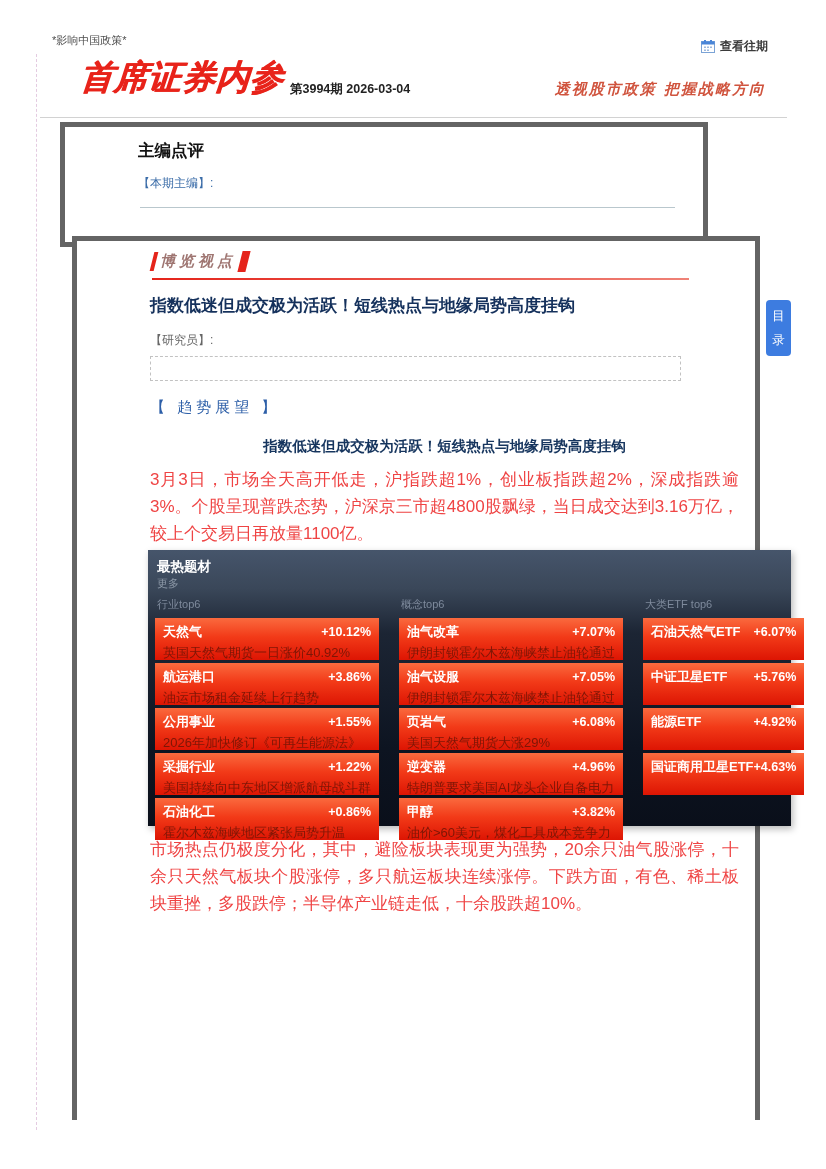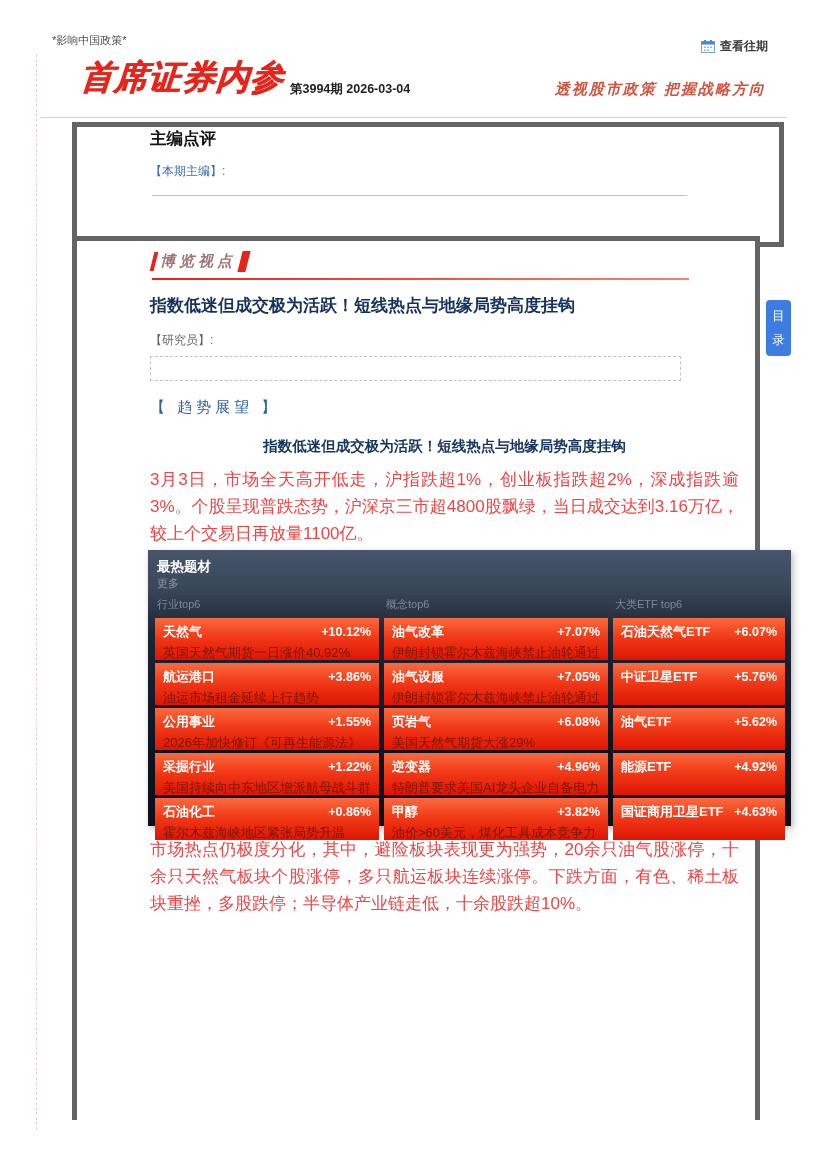--- a/index.html
+++ b/index.html
@@ -20,22 +20,22 @@
   .brand { position:absolute; left:78px; top:56px; display:flex; align-items:flex-end; }
   .logo { font-size:33px; font-weight:900; font-style:italic; color:#e8231a;
     letter-spacing:1px; transform:skewX(-5deg) scaleY(1.04); transform-origin:left bottom;
     text-shadow:1px 0 0 #e8231a; white-space:nowrap; }
   .issue { margin:0 0 3px 8px; font-size:12.5px; font-weight:bold; color:#222; white-space:nowrap; }
   .slogan { position:absolute; top:80px; right:60px; font-family:"DejaVu Serif", serif;
     font-style:italic; font-weight:bold; font-size:15px; color:#d0543e; letter-spacing:2px;text-align:center; }
   .header-line { position:absolute; top:117px; left:40px; width:747px; border-top:1px solid #d2d2d2; }
 
   
-  .box1 { position:absolute; left:72px; top:122px; width:712px; height:125px;
-    border:5px solid #646464; background:#fff; padding:1px 14px 0 73px; }
+  .box1 { position:absolute; left:60px; top:122px; width:648px; height:125px;
+    border:5px solid #646464; background:#fff; padding:13px 14px 0 73px; }
   .box1-title { font-size:16.5px; font-weight:bold; color:#121212; }
   .editor-label { margin-top:13px; font-size:12px; color:#3a6ca8; }
   .editor-rule { margin:15px 0 0 2px; width:535px; border-top:1px solid #b9c7cd; }
 
   .box2 { position:absolute; left:72px; top:236px; width:688px; height:884px;
     border:5px solid #646464; border-bottom:none; background:#fff; padding:10px 14px 0 73px; }
 
   
   .badge-row { display:flex; align-items:center; gap:4px; margin-left:2px; }
   .flag { display:inline-block; background:#e5241b; transform:skewX(-14deg); }
@@ -53,21 +53,21 @@
   .subtitle { margin-top:20px; width:589px; text-align:center; font-size:14.5px; font-weight:bold; color:#16355e; }
   .para { margin-top:10px; width:589px; font-size:17px; color:#ef4444; line-height:27px; text-align:justify; }
 
   
   .hot-table { position:relative; z-index:2; margin:3px 0 0 -2px; width:643px; height:276px;
     background:linear-gradient(180deg,#46556b 0%,#3a4759 14%,#1c2534 30%,#0d1421 72%,#0a0f1a 100%);
     padding:7px 6px 7px 7px; box-shadow:2px 3px 7px rgba(0,0,0,.28); }
   .ht-top { display:flex; justify-content:space-between; align-items:baseline; padding:1px 3px 0 2px;flex-direction:column; }
   .ht-title { color:#fff; font-weight:bold; font-size:13.5px; }
   .ht-more { color:#8d99a8; font-size:11px; }
-  .ht-cols { display:grid; grid-template-columns:1fr 1fr 1fr; column-gap:5px; margin-top:6px; }
+  .ht-cols { display:grid; grid-template-columns:1fr 1fr 1fr; column-gap:20px; margin-top:6px; }
   .ht-col-label { color:#7e8a9c; font-size:11px; margin:0 0 6px 2px; white-space:nowrap; }
   .ht-cells { display:flex; flex-direction:column; gap:3px; }
   .ht-cell { height:42px; padding:5px 8px 0 8px;
     background:linear-gradient(180deg,#fa6a3e 0%,#f23a18 45%,#dd1503 100%); }
   .ht-cell-head { display:flex; justify-content:space-between; align-items:baseline;
     color:#fff; font-weight:bold; font-size:13px; white-space:nowrap; }
   .ht-cell-pct { font-size:12.5px; }
   .ht-cell-note { margin-top:3px; font-size:13px; color:#7e1606; white-space:nowrap; overflow:hidden; }
 
   
@@ -237,27 +237,20 @@
           </div>
           <div class="ht-cell">
             <div class="ht-cell-head">
                 <span>中证卫星ETF</span>
                 <span class="ht-cell-pct">+5.76%</span>
               </div>
             <div class="ht-cell-note"></div>
           </div>
           <div class="ht-cell">
             <div class="ht-cell-head">
-                <span>油气ETF</span>
-                <span class="ht-cell-pct">+5.62%</span>
-              </div>
-            <div class="ht-cell-note"></div>
-          </div>
-          <div class="ht-cell">
-            <div class="ht-cell-head">
                 <span>能源ETF</span>
                 <span class="ht-cell-pct">+4.92%</span>
               </div>
             <div class="ht-cell-note"></div>
           </div>
           <div class="ht-cell">
             <div class="ht-cell-head">
                 <span>国证商用卫星ETF</span>
                 <span class="ht-cell-pct">+4.63%</span>
               </div>

